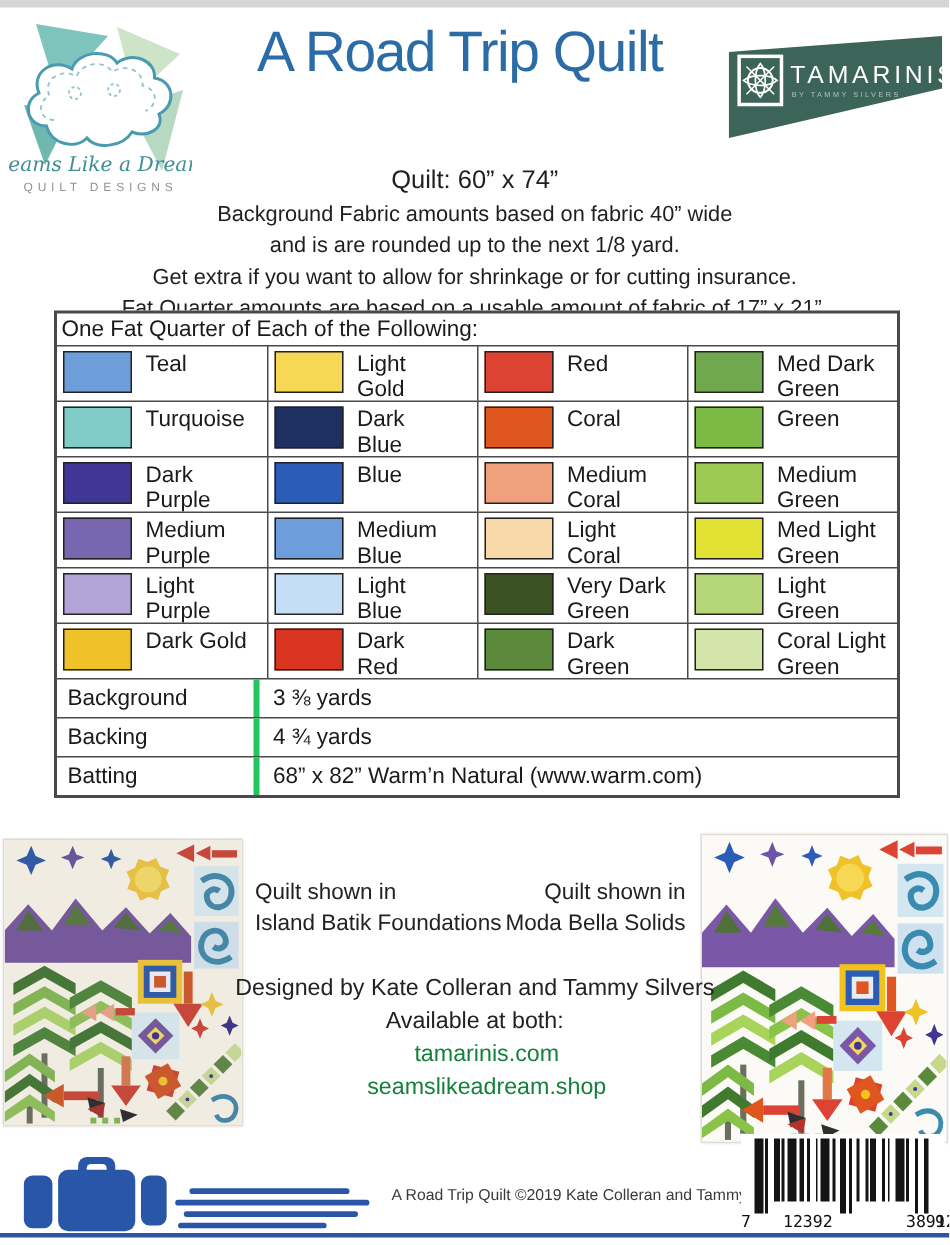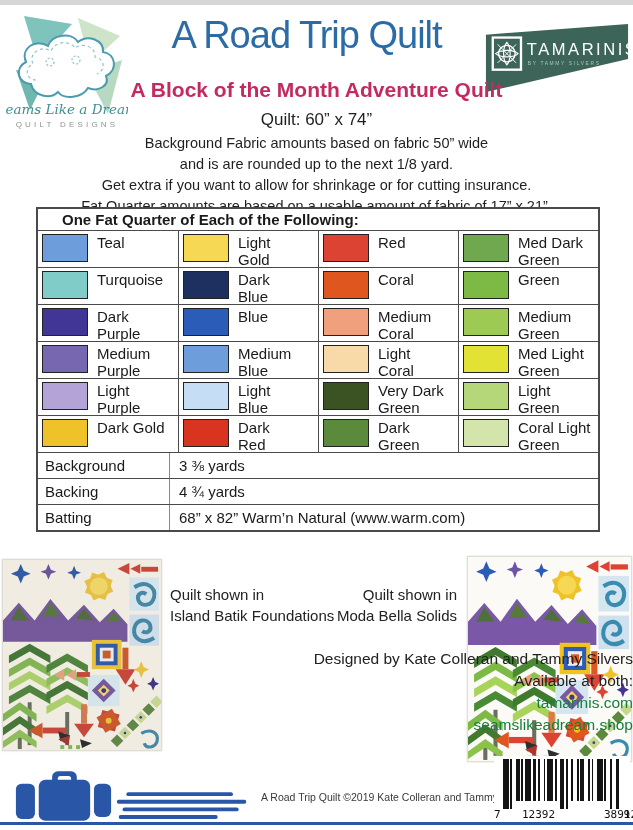--- a/index.html
+++ b/index.html
@@ -15,40 +15,40 @@
   .subtitle{position:absolute;left:0;right:0;top:78px;text-align:center;
       font-size:21px;font-weight:bold;color:#c22a60;}
 
   
   .intro{position:absolute;left:0;right:0;top:110px;text-align:center;color:#1f1f1f;}
   .intro .size{font-size:17px;margin-bottom:3px;}
   .intro .ln{font-size:14.5px;line-height:21px;}
 
   
   .ftable{position:absolute;left:36px;top:207px;width:560px;border:2px solid #4a4a4a;background:#fff;}
-  .fhead{height:21px;line-height:21px;padding-left:24px;font-size:15px;font-weight:bold;}
+  .fhead{height:21px;line-height:21px;padding-left:3px;font-size:15px;}
   .fgrid{display:grid;grid-template-columns:repeat(4,1fr);grid-auto-rows:37px;}
   .fcell{border-top:1px solid #4a4a4a;border-left:1px solid #4a4a4a;
          display:flex;align-items:flex-start;padding:3px 2px 3px 4px;box-sizing:border-box;overflow:hidden;}
   .fcell:nth-child(4n+1){border-left:none;}
   .swatch{flex:none;width:46px;height:28px;border:1px solid #222;margin-right:9px;box-sizing:border-box;}
   .flabel{white-space:pre-line;font-size:15px;line-height:16.5px;padding-top:1px;}
   .spec{border-top:1px solid #4a4a4a;display:grid;grid-template-columns:131px 1fr;height:25px;}
   .spec .k{line-height:25px;padding-left:7px;font-size:15px;}
-  .spec .v{border-left:1px solid #22c55e;line-height:25px;padding-left:9px;font-size:15px;}
+  .spec .v{border-left:4px solid #22c55e;line-height:25px;padding-left:9px;font-size:15px;}
 
   
   .quilt-wrap{position:absolute;border:1px solid #e2ded4;box-shadow:0 0 2px rgba(0,0,0,.15);}
   .quilt-left{left:2px;top:559px;width:158px;height:190px;color:#f3eee2;filter:saturate(.82) brightness(.99);}
   .quilt-right{left:467px;top:556px;width:163px;height:204px;color:#fbfaf6;}
   .quilt-wrap svg{display:block;width:100%;height:100%;}
   .cap{position:absolute;top:584px;font-size:15px;line-height:21px;color:#222;}
   .cap-left{left:170px;text-align:left;}
   .cap-right{right:176px;text-align:right;}
-  .credits{position:absolute;left:0;right:0;top:648px;text-align:right;font-size:15.5px;line-height:22px;color:#222;}
+  .credits{position:absolute;left:0;right:0;top:648px;text-align:center;font-size:15.5px;line-height:22px;color:#222;}
   .credits .site{color:#15803d;text-decoration:none;display:block;margin-left:16px;}
 
   
   .suitcase{position:absolute;left:14px;top:770px;width:238px;height:54px;}
   .copyright{position:absolute;left:261px;top:791px;font-size:10.5px;color:#3a3a3a;}
   .barcode{position:absolute;left:494px;top:756px;width:136px;height:67px;background:#fff;}
   .bars{position:absolute;left:9px;top:3px;right:9px;height:52px;display:flex;align-items:flex-start;}
   .bar{height:42px;background:#141414;}
   .bar.sp{background:transparent;}
   .bar.tall{height:50px;}
@@ -84,25 +84,24 @@
     <polygon points="2,14 148,3 148,39 2,73" fill="#3d6459"></polygon>
     <rect x="9" y="17" width="29" height="33" fill="none" stroke="#ffffff" stroke-width="2.4"></rect>
     <circle cx="23.5" cy="33.5" r="8.5" fill="none" stroke="#ffffff" stroke-width="1.4"></circle>
     <path d="M23.5,22 C28,27 28,40 23.5,45 C19,40 19,27 23.5,22 Z M12,33.5 C17,29 30,29 35,33.5 C30,38 17,38 12,33.5 Z" fill="none" stroke="#ffffff" stroke-width="1.2"></path>
     <line x1="14" y1="24" x2="33" y2="43" stroke="#ffffff" stroke-width="1"></line>
     <line x1="33" y1="24" x2="14" y2="43" stroke="#ffffff" stroke-width="1"></line>
     <text x="44" y="35" font-family="Liberation Sans, sans-serif" font-size="17" letter-spacing="2.6" fill="#ffffff">TAMARINIS</text>
     <text x="45" y="45" font-family="Liberation Sans, sans-serif" font-size="5" letter-spacing="1.7" fill="#a9c6ba">BY TAMMY SILVERS</text>
   </svg>
 
-  <div class="subtitle">A Block of the Month Adventure Quilt</div>
 
   <div class="intro">
     <div class="size">Quilt: 60” x 74”</div>
-    <div class="ln">Background Fabric amounts based on fabric 50” wide</div>
+    <div class="ln">Background Fabric amounts based on fabric 40” wide</div>
     <div class="ln">and is are rounded up to the next 1/8 yard.</div>
     <div class="ln">Get extra if you want to allow for shrinkage or for cutting insurance.</div>
     <div class="ln">Fat Quarter amounts are based on a usable amount of fabric of 17” x 21”.</div>
   </div>
 
   <div class="ftable">
     <div class="fhead">One Fat Quarter of Each of the Following:</div>
     <div class="fgrid">
         <div class="fcell">
           <span class="swatch" style="background: rgb(109, 158, 219);"></span>

